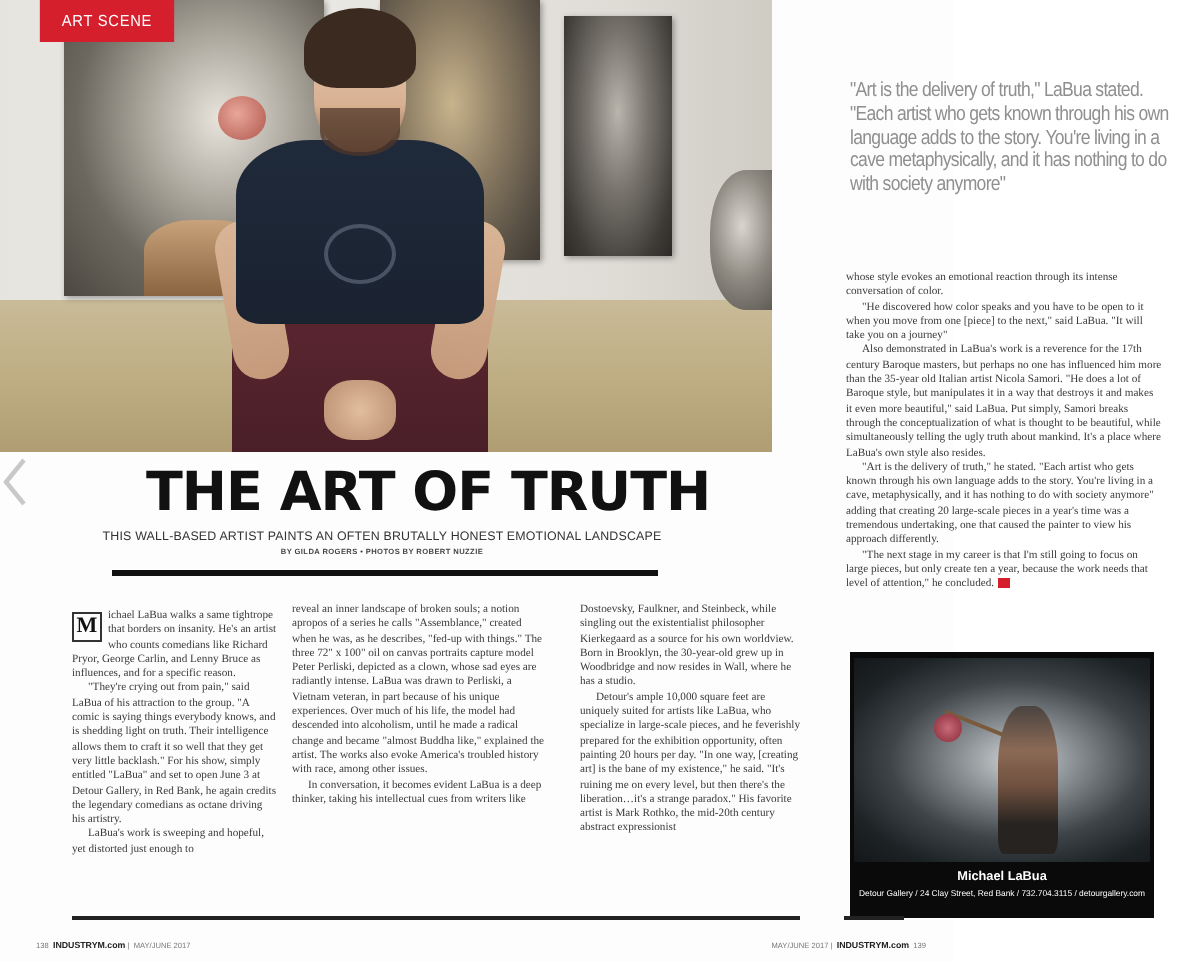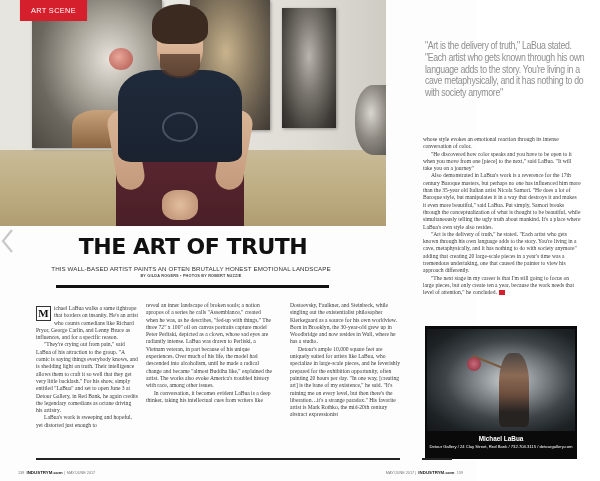--- a/index.html
+++ b/index.html
@@ -49,21 +49,21 @@
       background: radial-gradient(circle, #e1bd9e, #b88d6e); }
 
     .section-tag { position: absolute; left: 17px; top: 0; width: 73px; height: 21px; background: #d61f2c;
       color: #ffffff; font-family: "Liberation Sans", sans-serif; font-size: 8px; letter-spacing: .4px;
       display: flex; align-items: center; justify-content: center; transform: scaleX(.92); }
 
     .prev-arrow { position: absolute; left: 0; top: 228px; width: 14px; height: 26px; }
 
     
     .headline { position: absolute; left: 73px; top: 232px; width: 240px; text-align: center;
-      font-family: "DejaVu Sans", sans-serif; font-weight: bold; font-size: 22px; letter-spacing: -0.5px;
+      font-family: "DejaVu Sans", sans-serif; font-weight: bold; font-size: 27px; letter-spacing: -0.5px;
       color: #111111; line-height: 30px; white-space: nowrap; }
     .deck { position: absolute; left: 30px; top: 265px; width: 322px; text-align: center;
       font-family: "Liberation Sans", sans-serif; font-size: 6.2px; color: #333333; letter-spacing: .1px; white-space: nowrap; }
     .byline { position: absolute; left: 30px; top: 274px; width: 322px; text-align: center;
       font-family: "Liberation Sans", sans-serif; font-weight: bold; font-size: 3.8px; color: #444444; letter-spacing: .2px; }
     .rule-top { position: absolute; left: 56px; top: 285px; width: 273px; height: 3px; background: #111111; }
 
     
     .col { position: absolute; top: 305px; font-size: 5.6px; line-height: 7.3px; color: #3a3a3a; text-align: left; }
     .col p { text-indent: 8px; }

